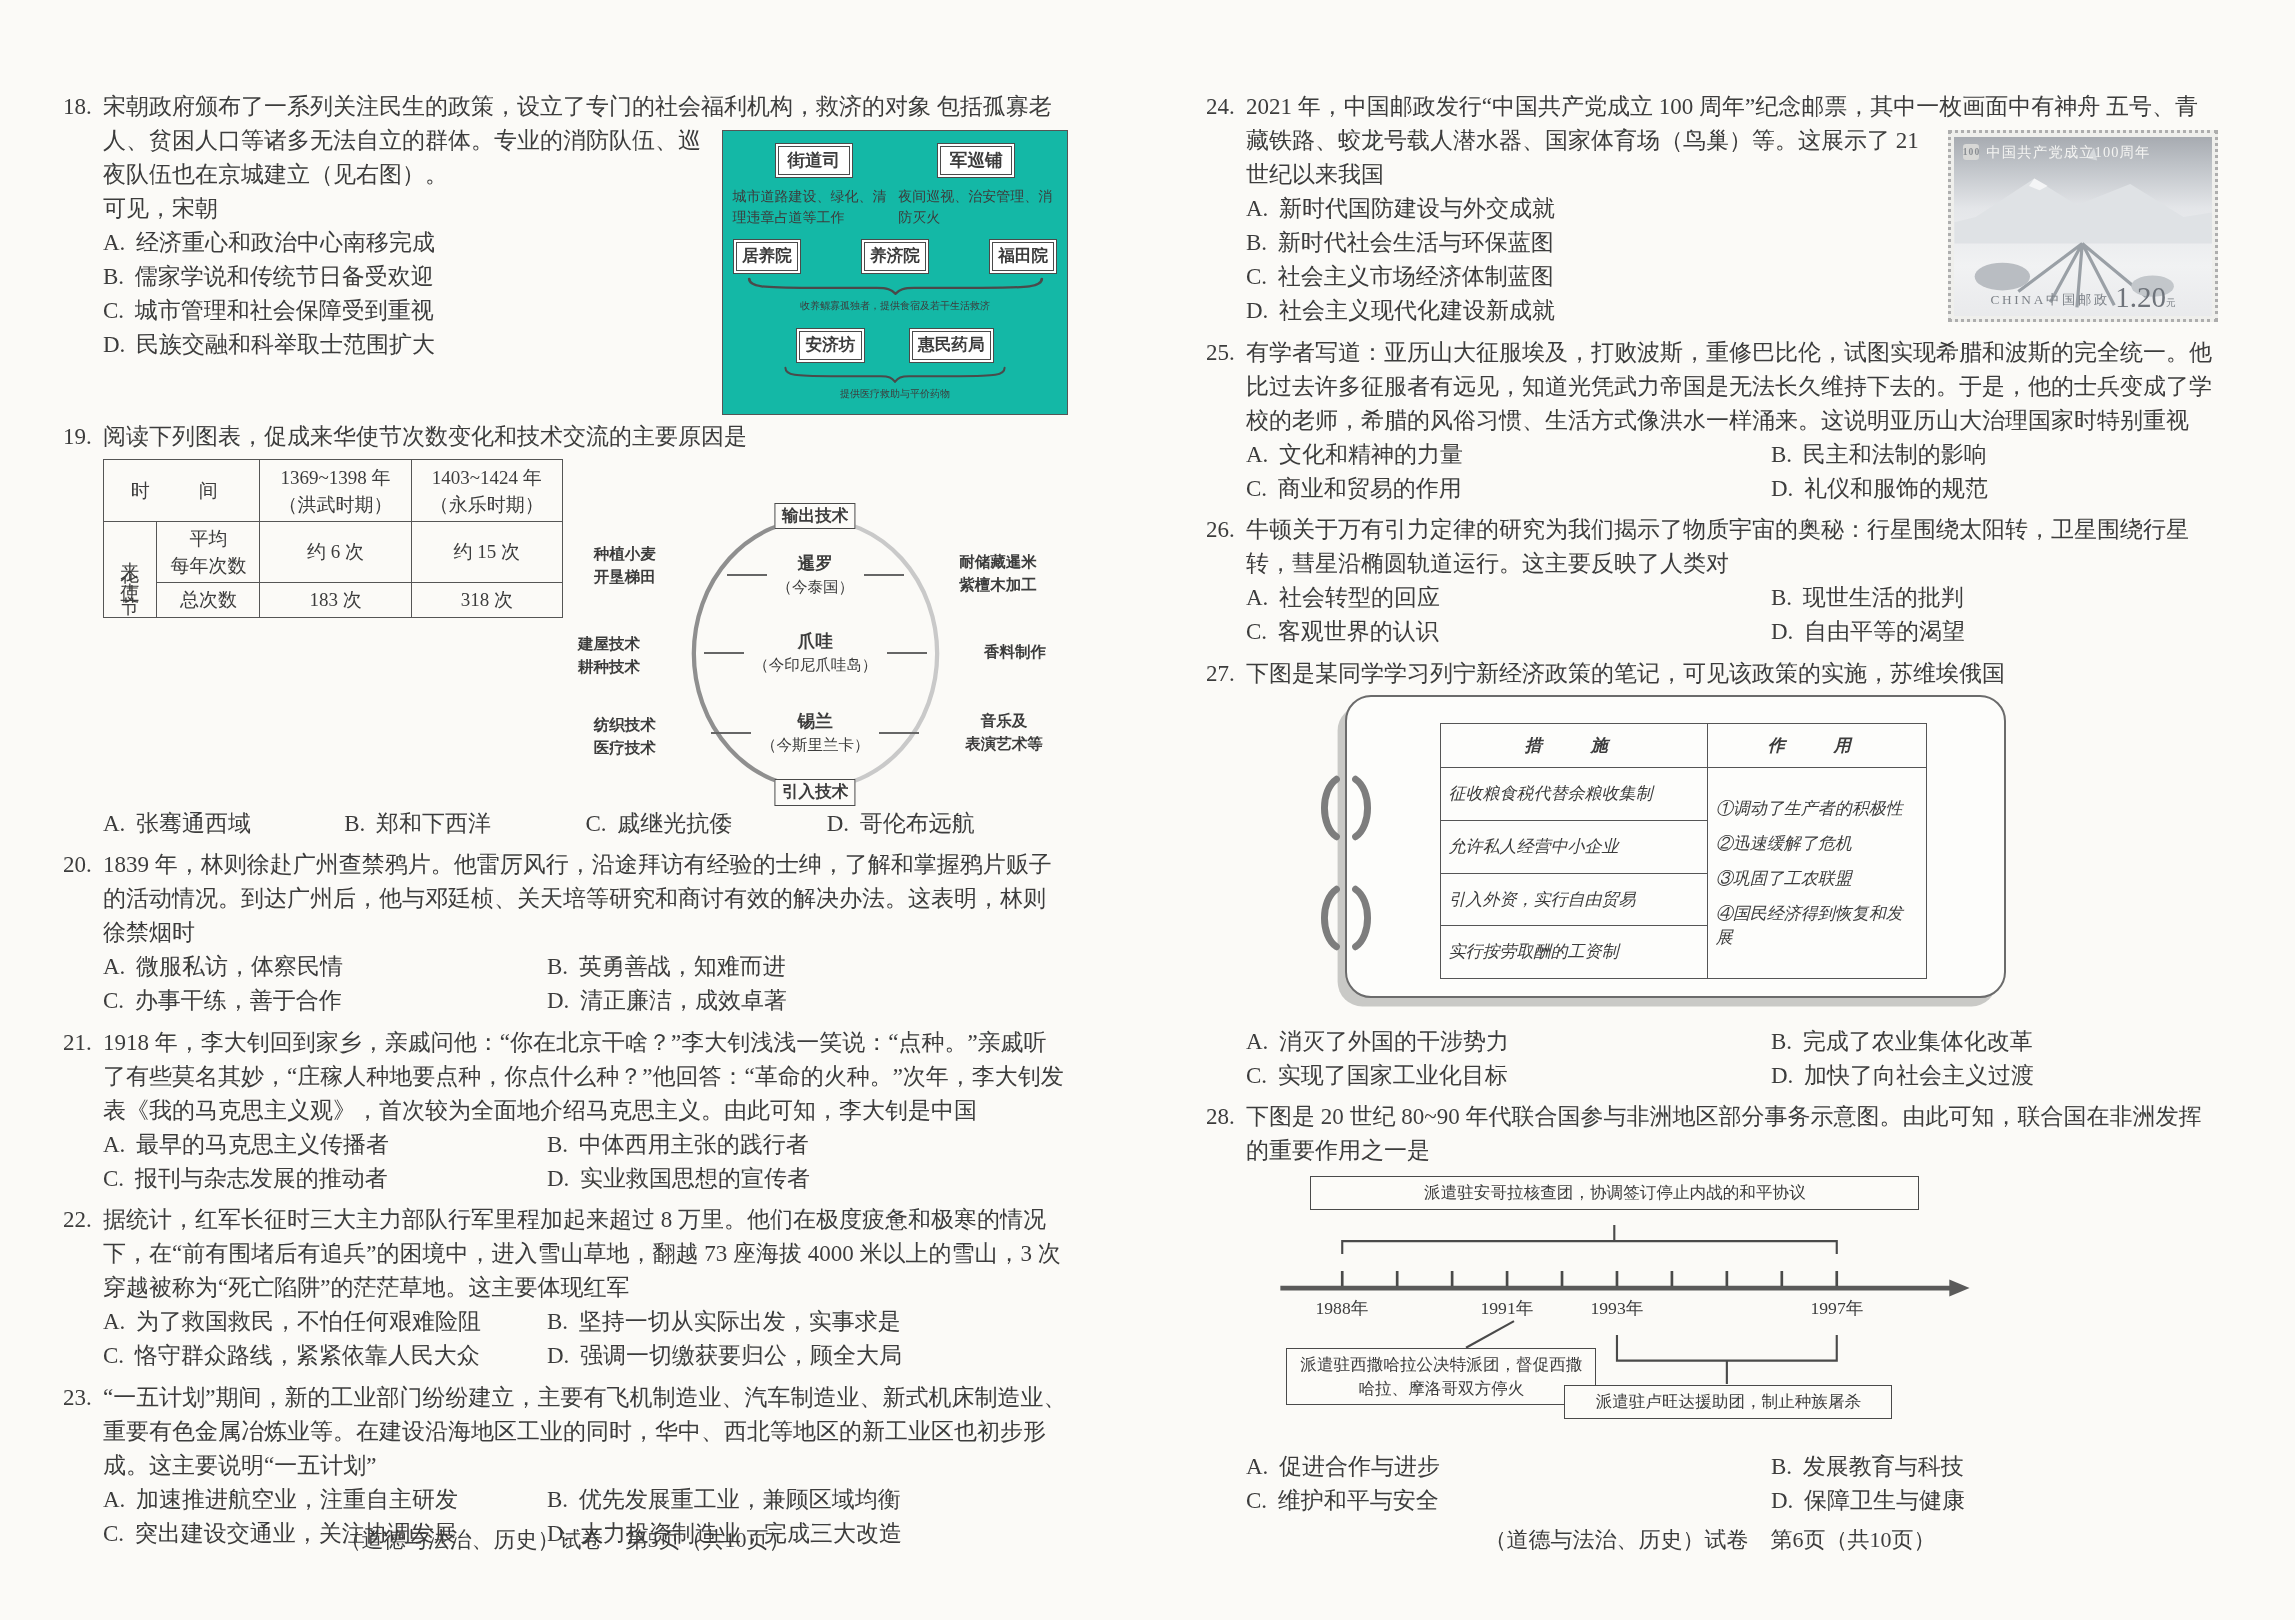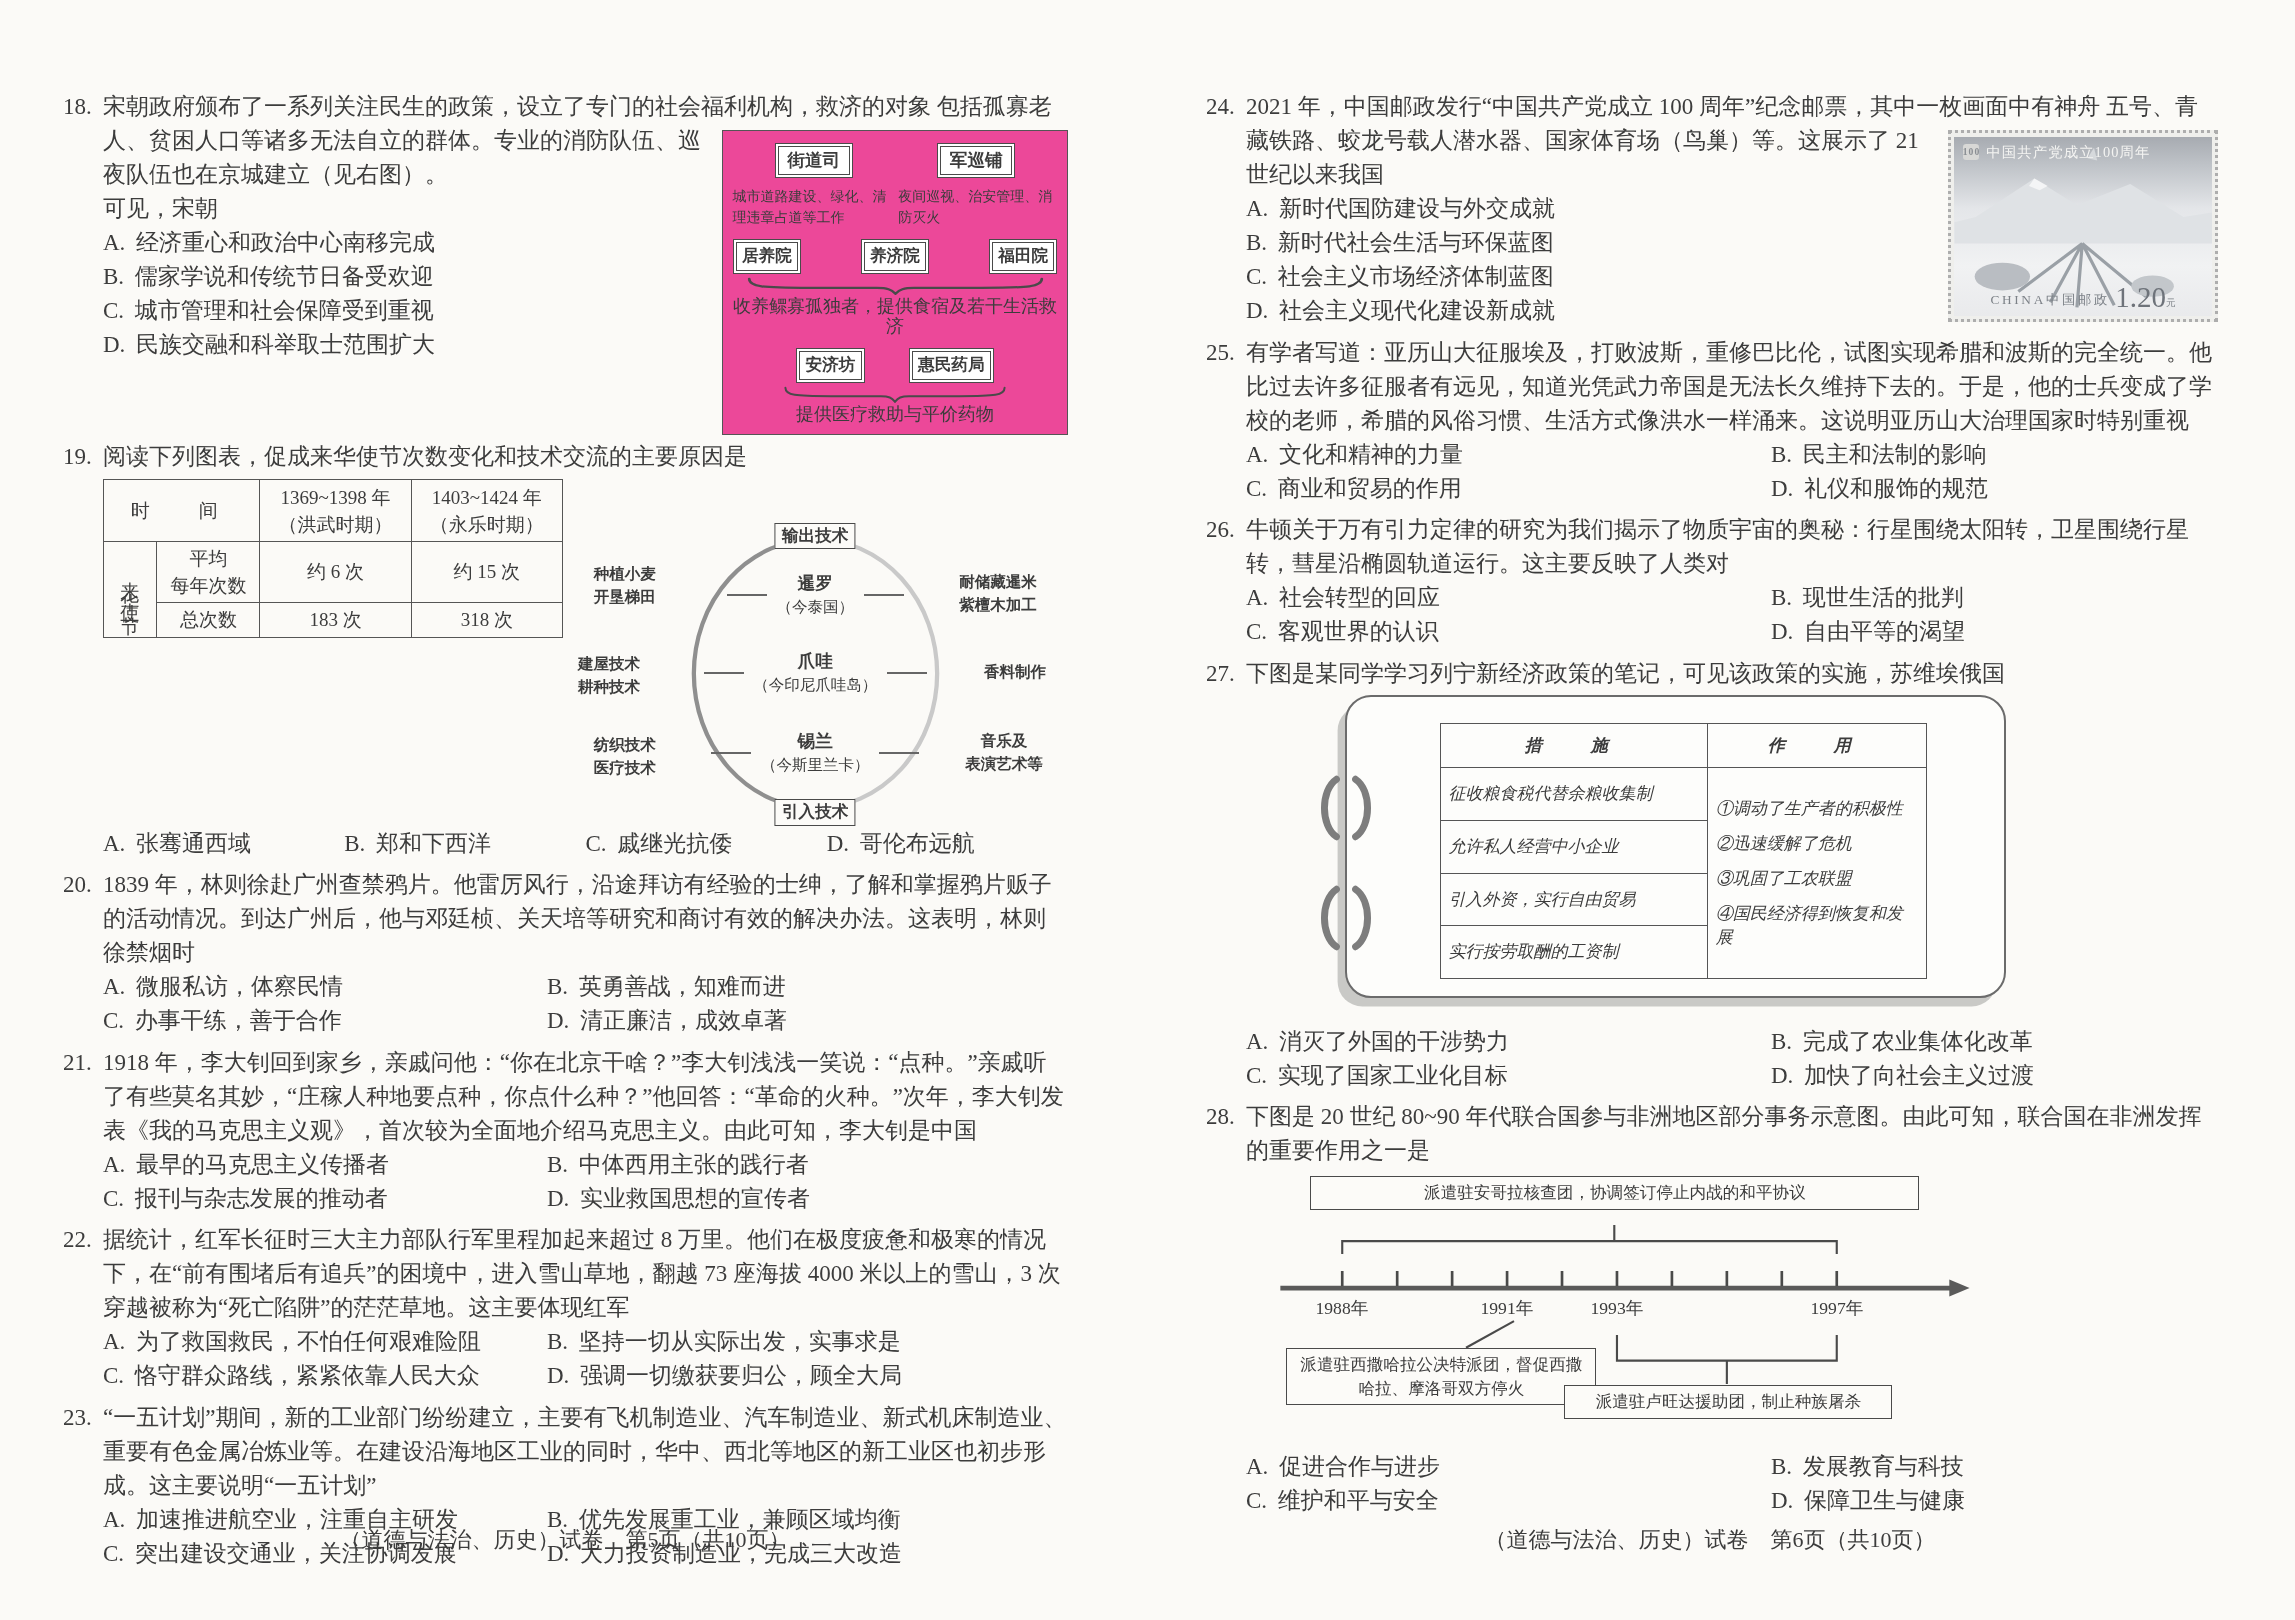--- a/index.html
+++ b/index.html
@@ -23,31 +23,31 @@
   .opts4 .opt{width:25%;}
   .ol{margin-right:10.7px;}
   .footer{position:absolute;width:1004px;text-align:center;top:1523px;font-size:22px;}
   .footer-5{left:63px;}
   .footer-6{left:1208px;}
 
   
   .figfloat{float:right;margin:6.4px 0 5.3px 18px;line-height:normal;}
 
   
-  .fig18{width:346px;border:1.6px solid #555;background:#ec4899;padding:11.7px 9.6px 9.6px;box-sizing:border-box;}
+  .fig18{width:346px;border:1.6px solid #555;background:#14b8a6;padding:11.7px 9.6px 9.6px;box-sizing:border-box;}
   .fig18 .rowboxes{display:flex;justify-content:space-around;align-items:flex-start;}
   .plq{display:inline-block;border:1.6px solid #4a4a4a;padding:2.1px;background:#fff;}
   .plq > span{display:block;border:1.6px solid #4a4a4a;padding:1.1px 8.5px;font-weight:bold;font-size:17.6px;line-height:24.6px;}
   .plq-sm > span{padding:1.1px 5.3px;font-size:16.6px;}
   .fig18 .descrow{display:flex;justify-content:space-between;margin-top:7.5px;}
   .fig18 .desc{width:49%;font-size:14px;line-height:21.4px;}
   .fig18 .threerow{display:flex;justify-content:space-between;margin-top:10.7px;}
   .fig18 .tworow{display:flex;justify-content:center;gap:44px;margin-top:11.7px;}
   .bracewrap{display:flex;justify-content:center;margin-top:3.2px;}
-  .fig18 .cap{font-size:18px;line-height:20px;text-align:center;margin-top:1.1px;}
+  .fig18 .cap{font-size:10px;line-height:20px;text-align:center;margin-top:1.1px;}
 
   
   .fig19{display:flex;align-items:flex-start;margin:5.3px 0 3.2px;}
   .tbl19{border-collapse:collapse;width:460px;font-size:19px;line-height:27px;text-align:center;}
   .tbl19 td{border:1.6px solid #555;padding:3.2px 2.1px;}
   .tbl19 .vert{writing-mode:vertical-rl;text-orientation:upright;letter-spacing:11.7px;width:46px;}
   .tbl19 .hdr{letter-spacing:15px;}
   .cir19{position:relative;width:481px;height:302px;margin-left:11.7px;flex:none;font-size:15.5px;line-height:22.4px;margin-top:42px;}
   .cir19 svg{position:absolute;left:0;top:0;}
   .cbox{position:absolute;left:50%;transform:translateX(-50%);border:1.6px solid #4a4a4a;background:#fcfbf8;font-weight:bold;font-size:16.6px;line-height:22.4px;padding:1.1px 6.4px;white-space:nowrap;}

